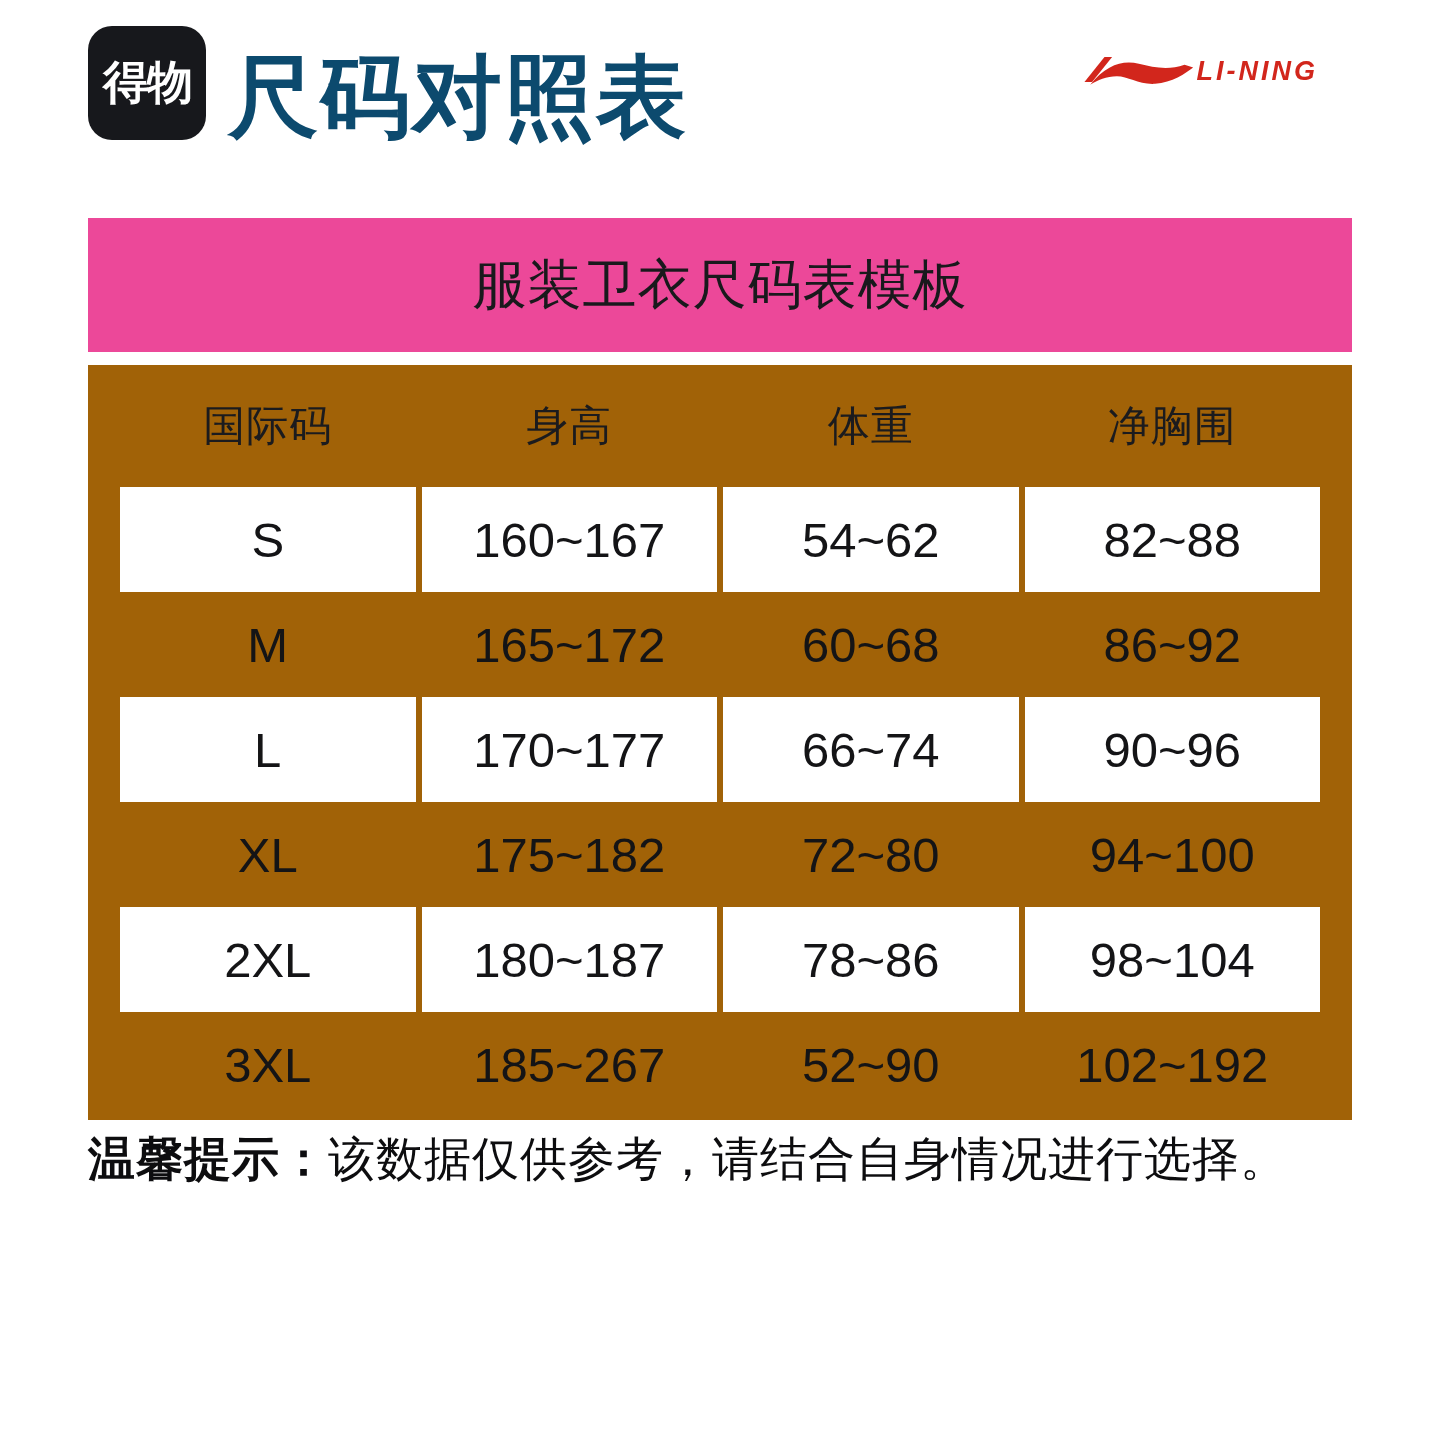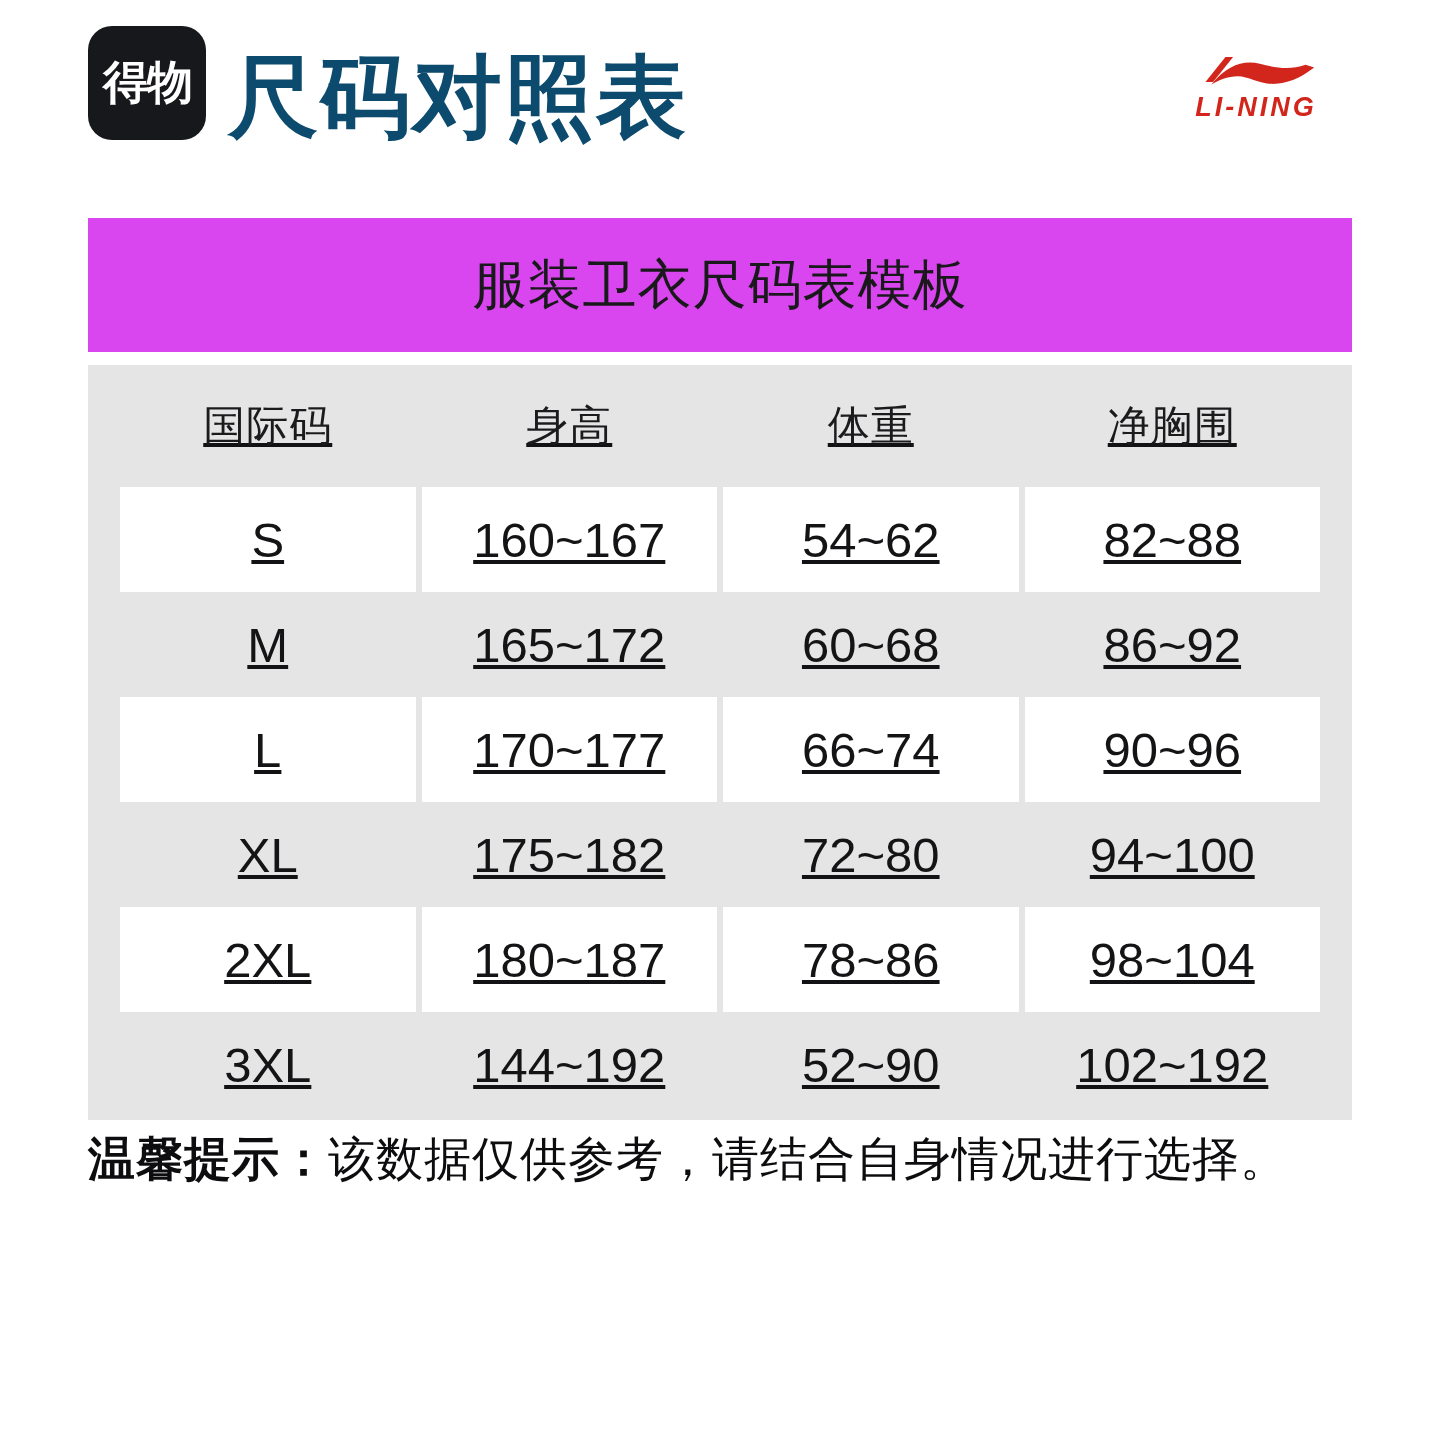--- a/index.html
+++ b/index.html
@@ -25,21 +25,21 @@
     color: #ffffff; font-size: 46px; font-weight: 700; letter-spacing: -2px;
   }
   .page-title {
     position: absolute; left: 140px; top: 52px;
     margin: 0; font-size: 90px; font-weight: 700;
     letter-spacing: 2px; color: #0c4a6e; line-height: 1;
     white-space: nowrap;
   }
   .lining-logo {
     position: absolute; right: 34px; top: 48px;
-    display: flex; flex-direction: column; align-items: center;
+    display: flex; flex-direction: row; align-items: center;
   }
   .lining-swoosh { width: 124px; height: 44px; }
   .lining-word {
     margin-top: 2px;
     font-size: 27px; font-weight: 700; font-style: italic;
     letter-spacing: 3px; line-height: 1;
   }
 
   
   .banner {
@@ -102,25 +102,25 @@
           C170,40 200,46 234,34
           L252,40
           C236,52 208,72 172,74
           C138,76 116,58 92,58
           C70,58 52,66 36,76 Z" style="fill: rgb(210, 38, 28);"></path>
       </svg>
       <div class="lining-word" style="color: rgb(210, 38, 28);">LI-NING</div>
     </div>
   </header>
 
-  <div class="banner" style="background: #d946ef;">
+  <div class="banner" style="background: #ec4899;">
     <span>服装卫衣尺码表模板</span>
   </div>
 
-  <div class="table-wrap" style="background: #e5e5e5; text-decoration: underline;">
+  <div class="table-wrap" style="background: #a16207;">
     <table class="size-table">
       <thead>
         <tr>
           <th>国际码</th>
           <th>身高</th>
           <th>体重</th>
           <th>净胸围</th>
         </tr>
       </thead>
       <tbody id="rows">
@@ -149,21 +149,21 @@
             <td>94~100</td>
           </tr>
           <tr class="white">
             <td>2XL</td>
             <td>180~187</td>
             <td>78~86</td>
             <td>98~104</td>
           </tr>
           <tr>
             <td>3XL</td>
-            <td>144~192</td>
+            <td>185~267</td>
             <td>52~90</td>
             <td>102~192</td>
           </tr>
         </tbody>
     </table>
   </div>
 
   <p class="footer-note"><strong>温馨提示：</strong><span>该数据仅供参考，请结合自身情况进行选择。</span></p>
 
 </div>

